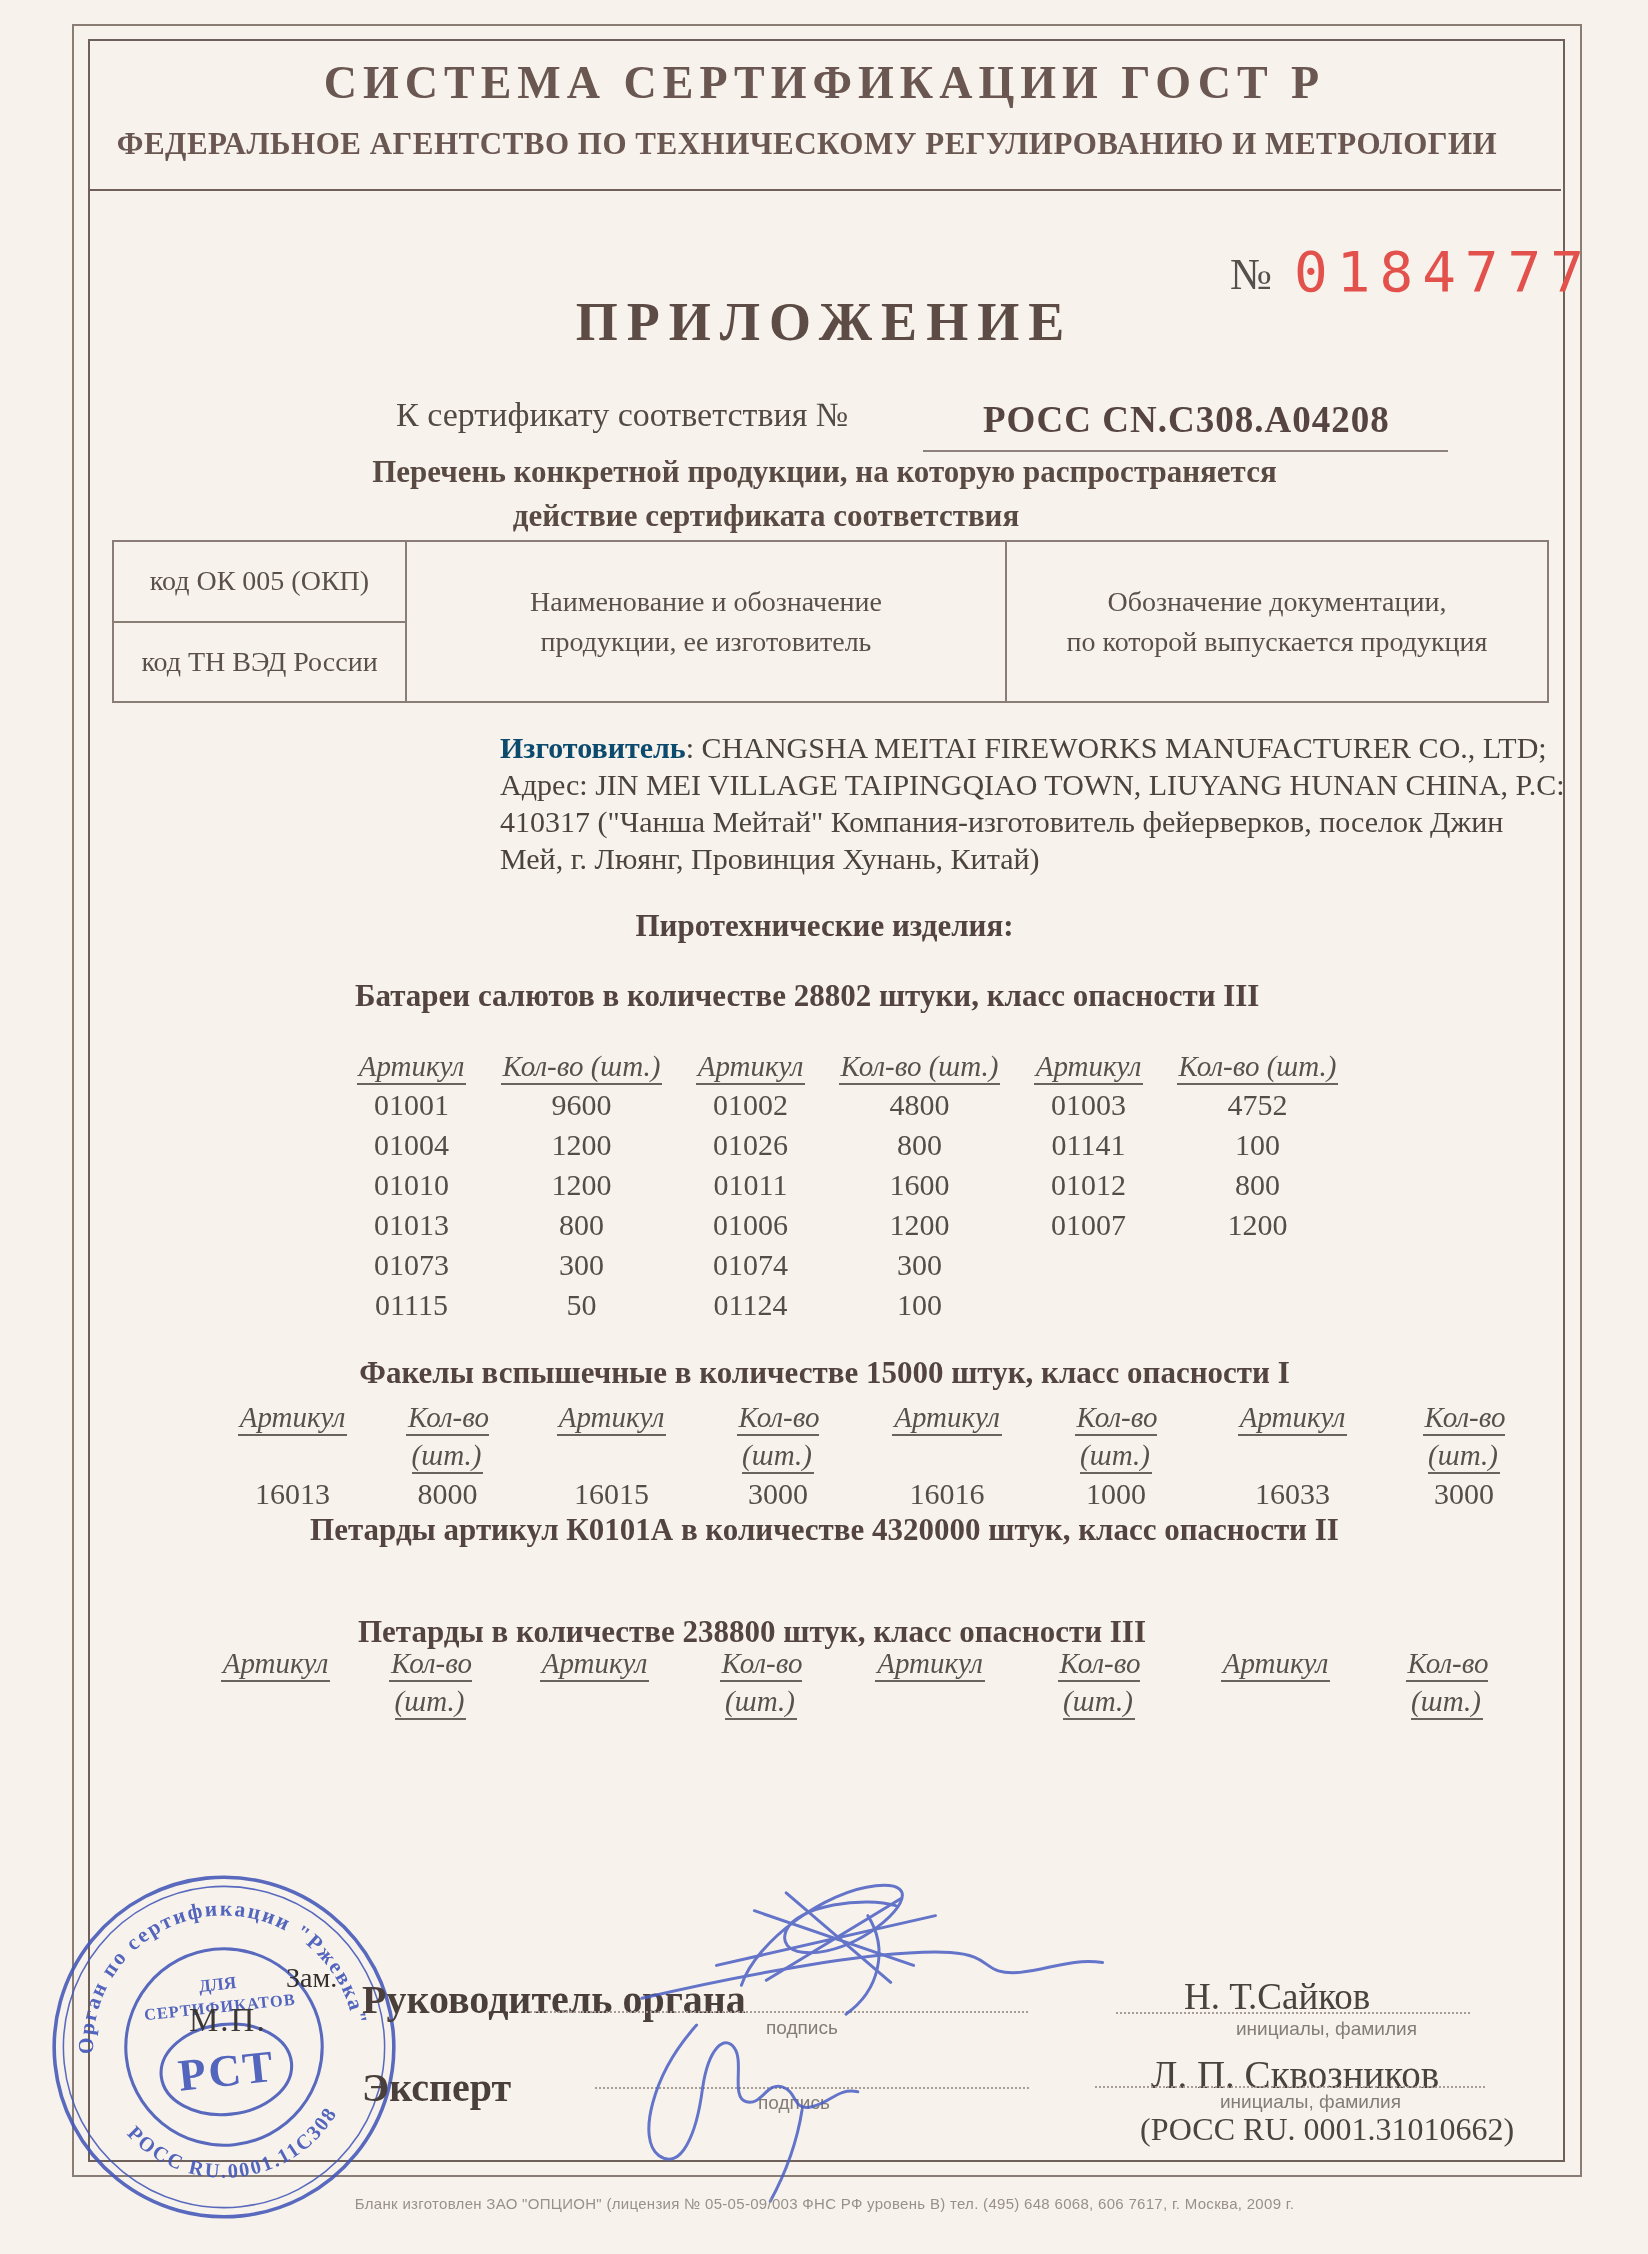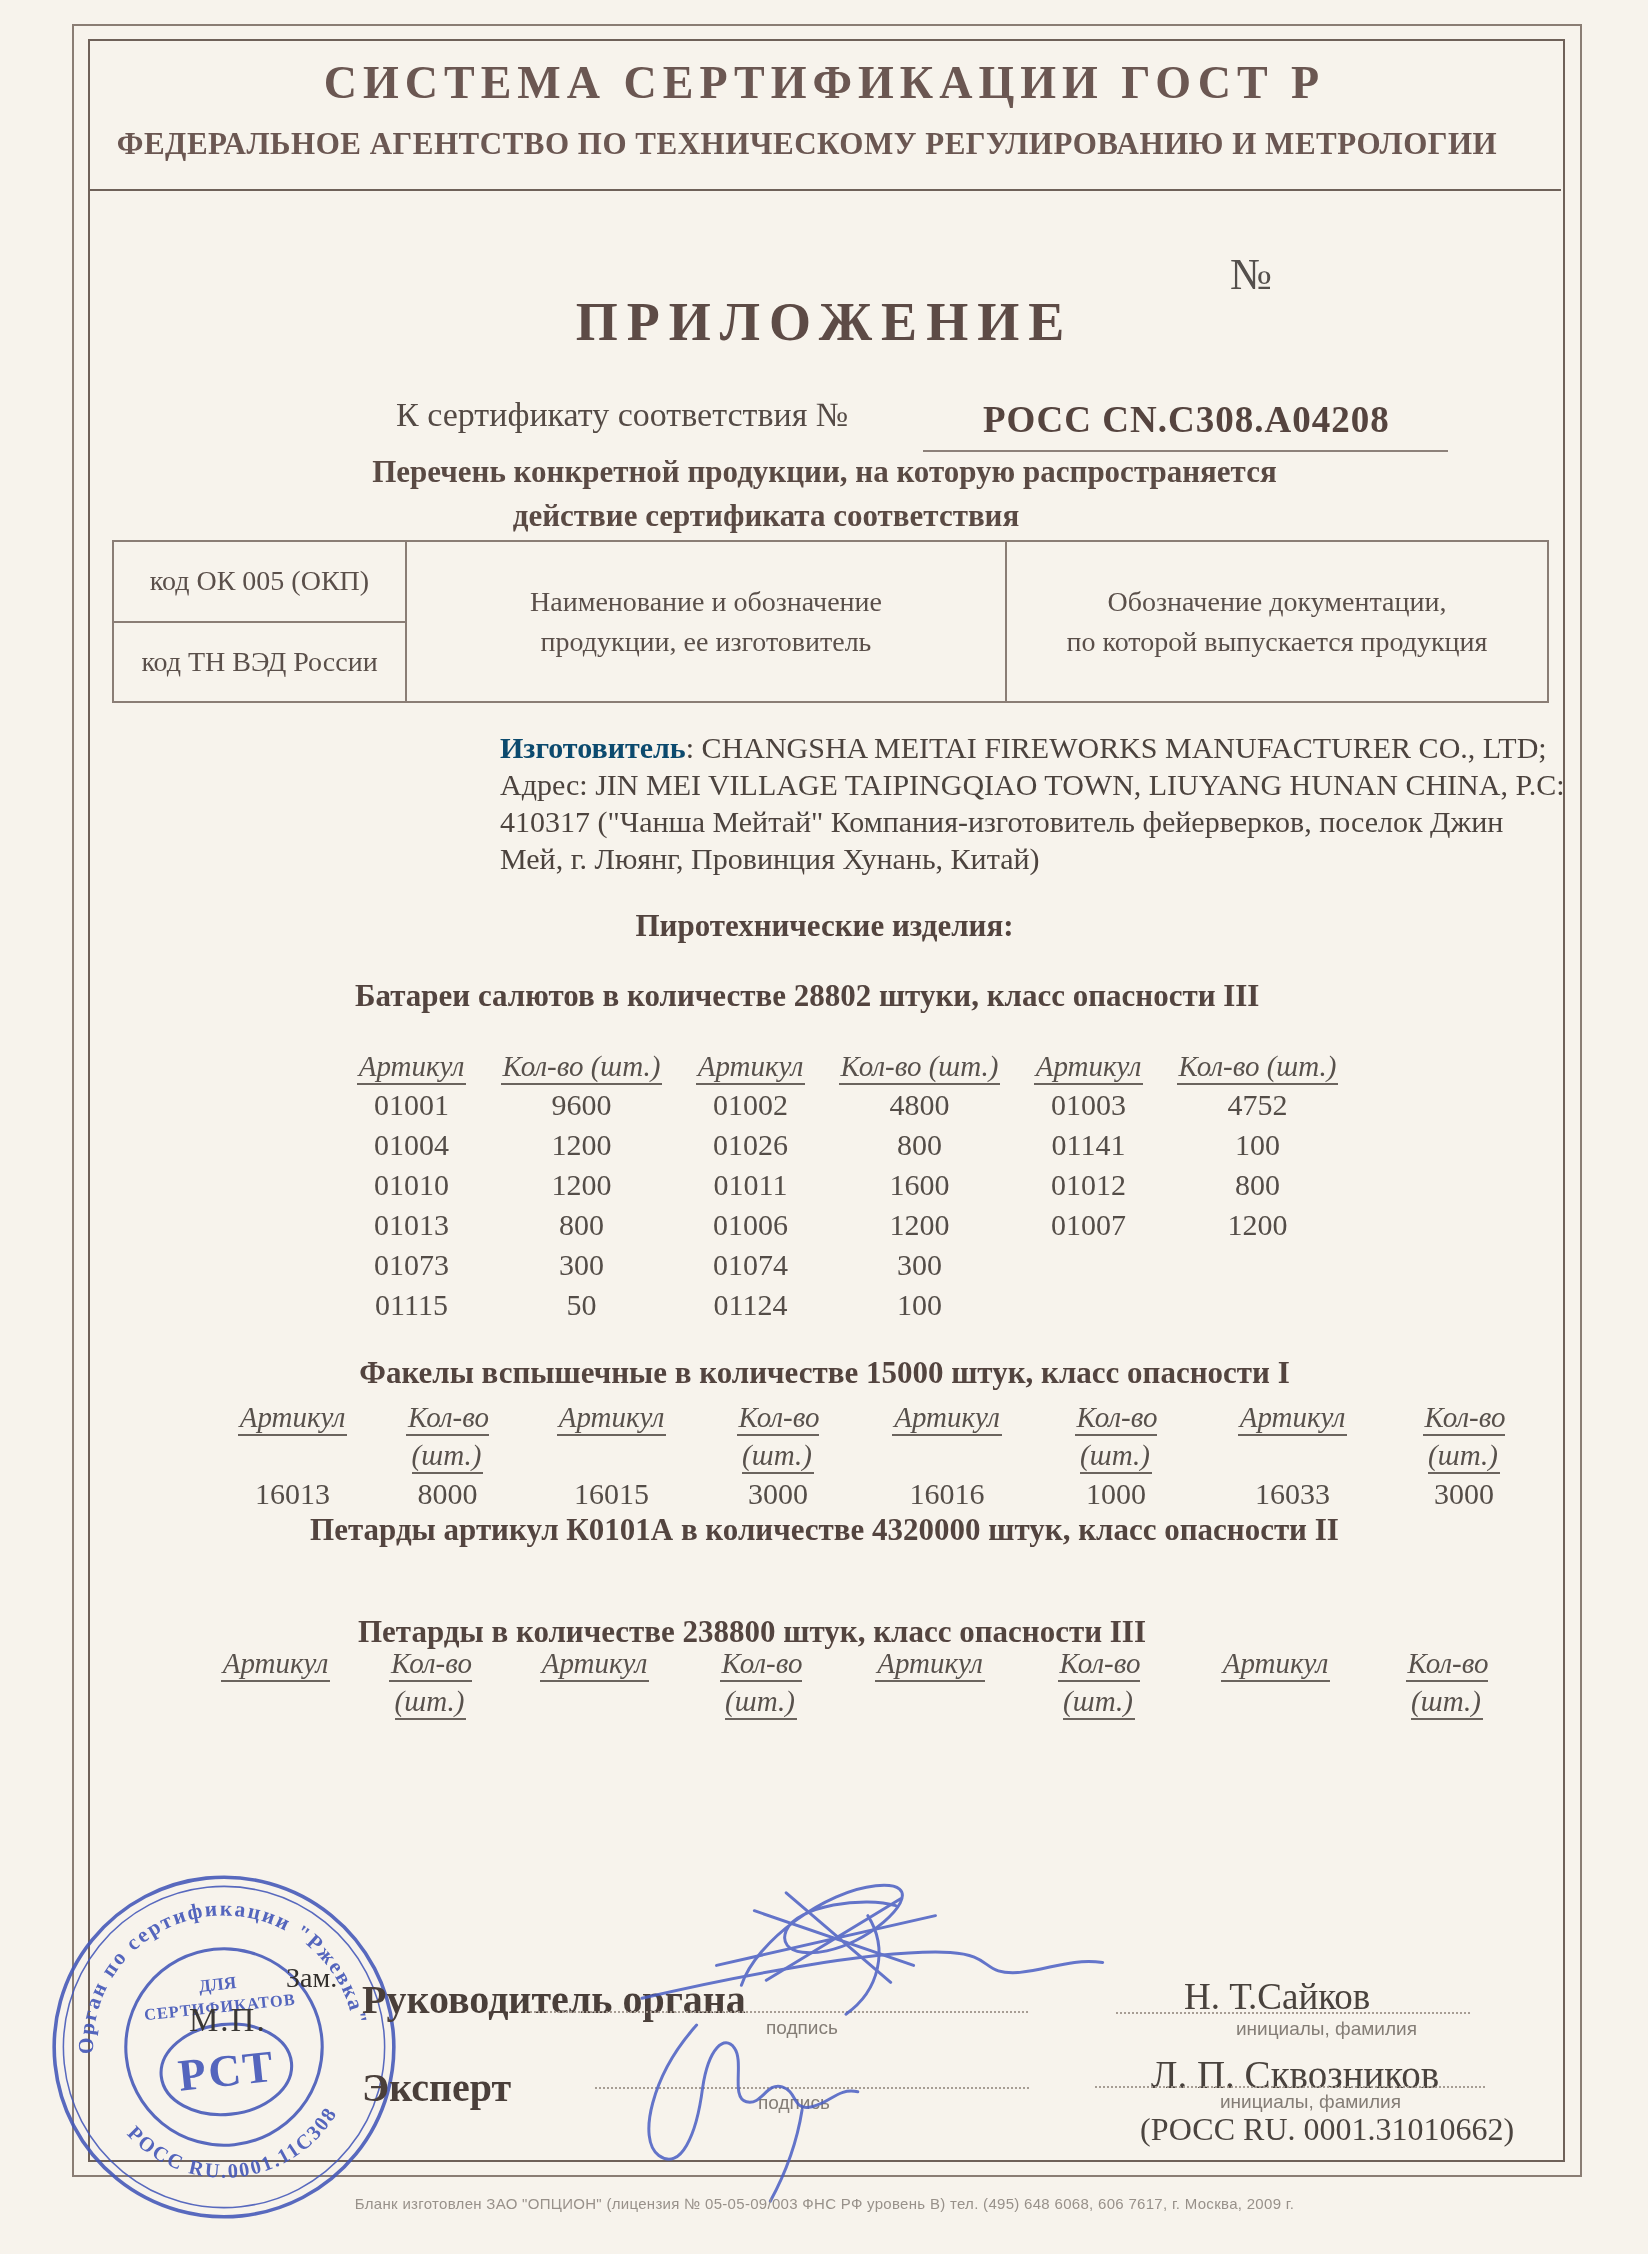--- a/index.html
+++ b/index.html
@@ -89,20 +89,21 @@
 
 <div class="page">
 
   <div class="abs frame-outer"></div>
   <div class="abs frame-inner"></div>
   <div class="abs hr-top"></div>
 
   <div class="abs sys-title">СИСТЕМА СЕРТИФИКАЦИИ ГОСТ Р</div>
   <div class="abs agency">ФЕДЕРАЛЬНОЕ АГЕНТСТВО ПО ТЕХНИЧЕСКОМУ РЕГУЛИРОВАНИЮ И МЕТРОЛОГИИ</div>
   <div class="abs num-label">№</div>
+  <div class="abs num-value">0184777</div>
 
   <div class="abs doc-title">ПРИЛОЖЕНИЕ</div>
   <div class="abs cert-label">К сертификату соответствия №</div>
   <div class="abs cert-number">РОСС CN.C308.A04208</div>
   <div class="abs cert-underline"></div>
   <div class="abs sub1">Перечень конкретной продукции,  на которую распространяется</div>
   <div class="abs sub2">действие сертификата соответствия</div>
 
   <div class="abs info-table">
     <div class="info-cell ic-left">

